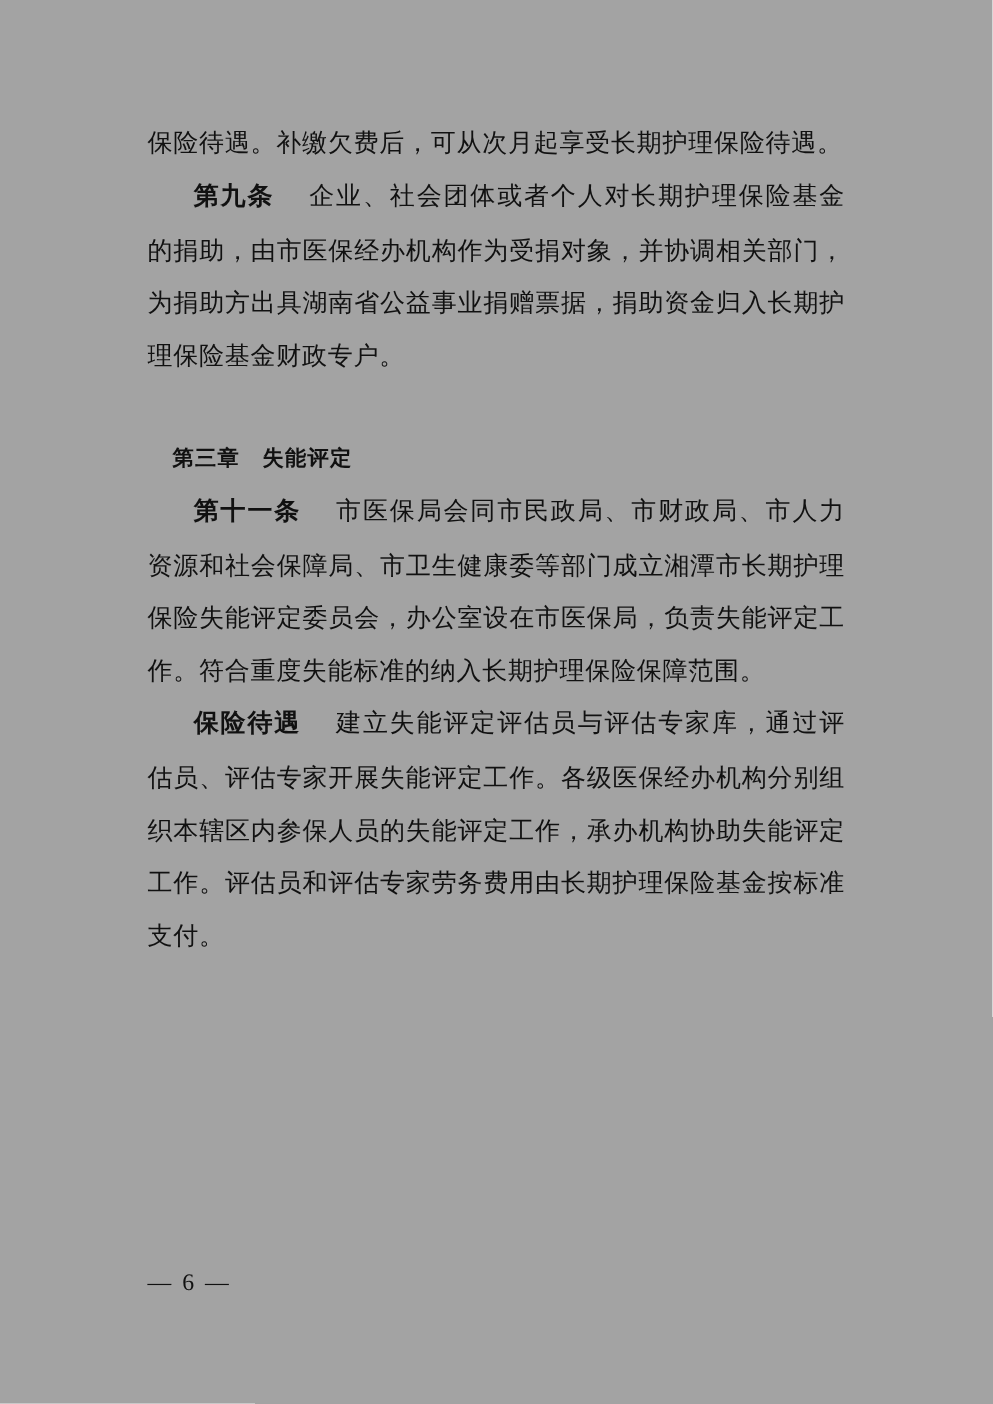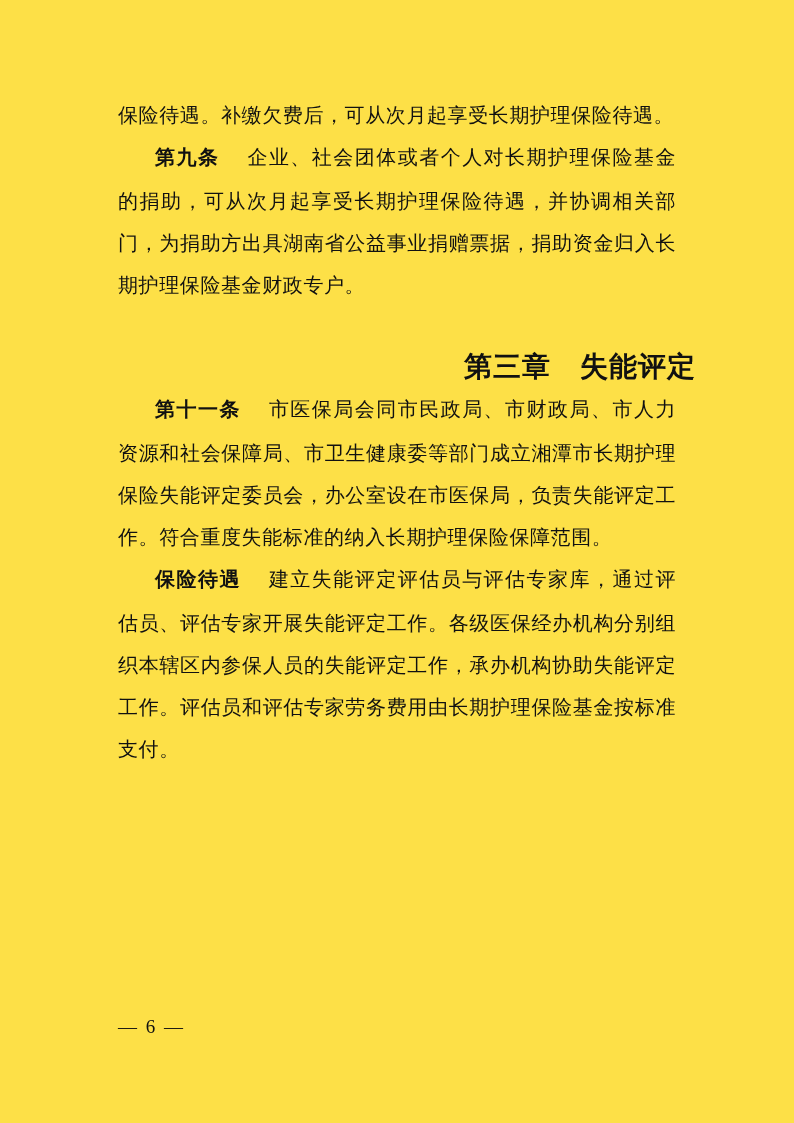--- a/index.html
+++ b/index.html
@@ -4,21 +4,21 @@
 <style>
   html, body {
     margin: 0;
     padding: 0;
     background: #ffffff;
   }
   .page {
     position: relative;
     width: 794px;
     height: 1123px;
-    background: #fde047;
+    background: #a3a3a3;
     color: #111111;
     font-family: "Liberation Serif", "DejaVu Serif", serif;
     overflow: hidden;
   }
   .content {
     position: absolute;
     left: 118px;
     top: 94px;
     width: 558px;
   }
@@ -37,25 +37,25 @@
   }
   .article-number {
     font-weight: bold;
     font-family: Liberation Mono, monospace;
     margin-right: 28px;
   }
   .chapter-heading {
     position: relative;
     left: 20px;
     margin: 40px 0 0 0;
-    font-size: 28px;
+    font-size: 17px;
     line-height: 42px;
     font-weight: bold;
     font-family: Liberation Serif, serif;
-    text-align: right;
+    text-align: left;
     letter-spacing: 1px;
     color: #111111;
   }
   .page-footer {
     position: absolute;
     left: 118px;
     top: 1014px;
     font-size: 19px;
     line-height: 26px;
     letter-spacing: 2px;
@@ -64,21 +64,21 @@
   }
 </style>
 </head>
 <body>
 
 <div class="page">
   <div class="content">
 
     <p class="para continuation">保险待遇。补缴欠费后，可从次月起享受长期护理保险待遇。</p>
 
-    <p class="para"><span class="article-number">第九条</span><span>企业、社会团体或者个人对长期护理保险基金的捐助，可从次月起享受长期护理保险待遇，并协调相关部门，为捐助方出具湖南省公益事业捐赠票据，捐助资金归入长期护理保险基金财政专户。</span></p>
+    <p class="para"><span class="article-number">第九条</span><span>企业、社会团体或者个人对长期护理保险基金的捐助，由市医保经办机构作为受捐对象，并协调相关部门，为捐助方出具湖南省公益事业捐赠票据，捐助资金归入长期护理保险基金财政专户。</span></p>
 
     <h2 class="chapter-heading">第三章　失能评定</h2>
 
 
     <p class="para"><span class="article-number">第十一条</span><span>市医保局会同市民政局、市财政局、市人力资源和社会保障局、市卫生健康委等部门成立湘潭市长期护理保险失能评定委员会，办公室设在市医保局，负责失能评定工作。符合重度失能标准的纳入长期护理保险保障范围。</span></p>
 
     <p class="para"><span class="article-number">保险待遇</span><span>建立失能评定评估员与评估专家库，通过评估员、评估专家开展失能评定工作。各级医保经办机构分别组织本辖区内参保人员的失能评定工作，承办机构协助失能评定工作。评估员和评估专家劳务费用由长期护理保险基金按标准支付。</span></p>
 
   </div>
 

